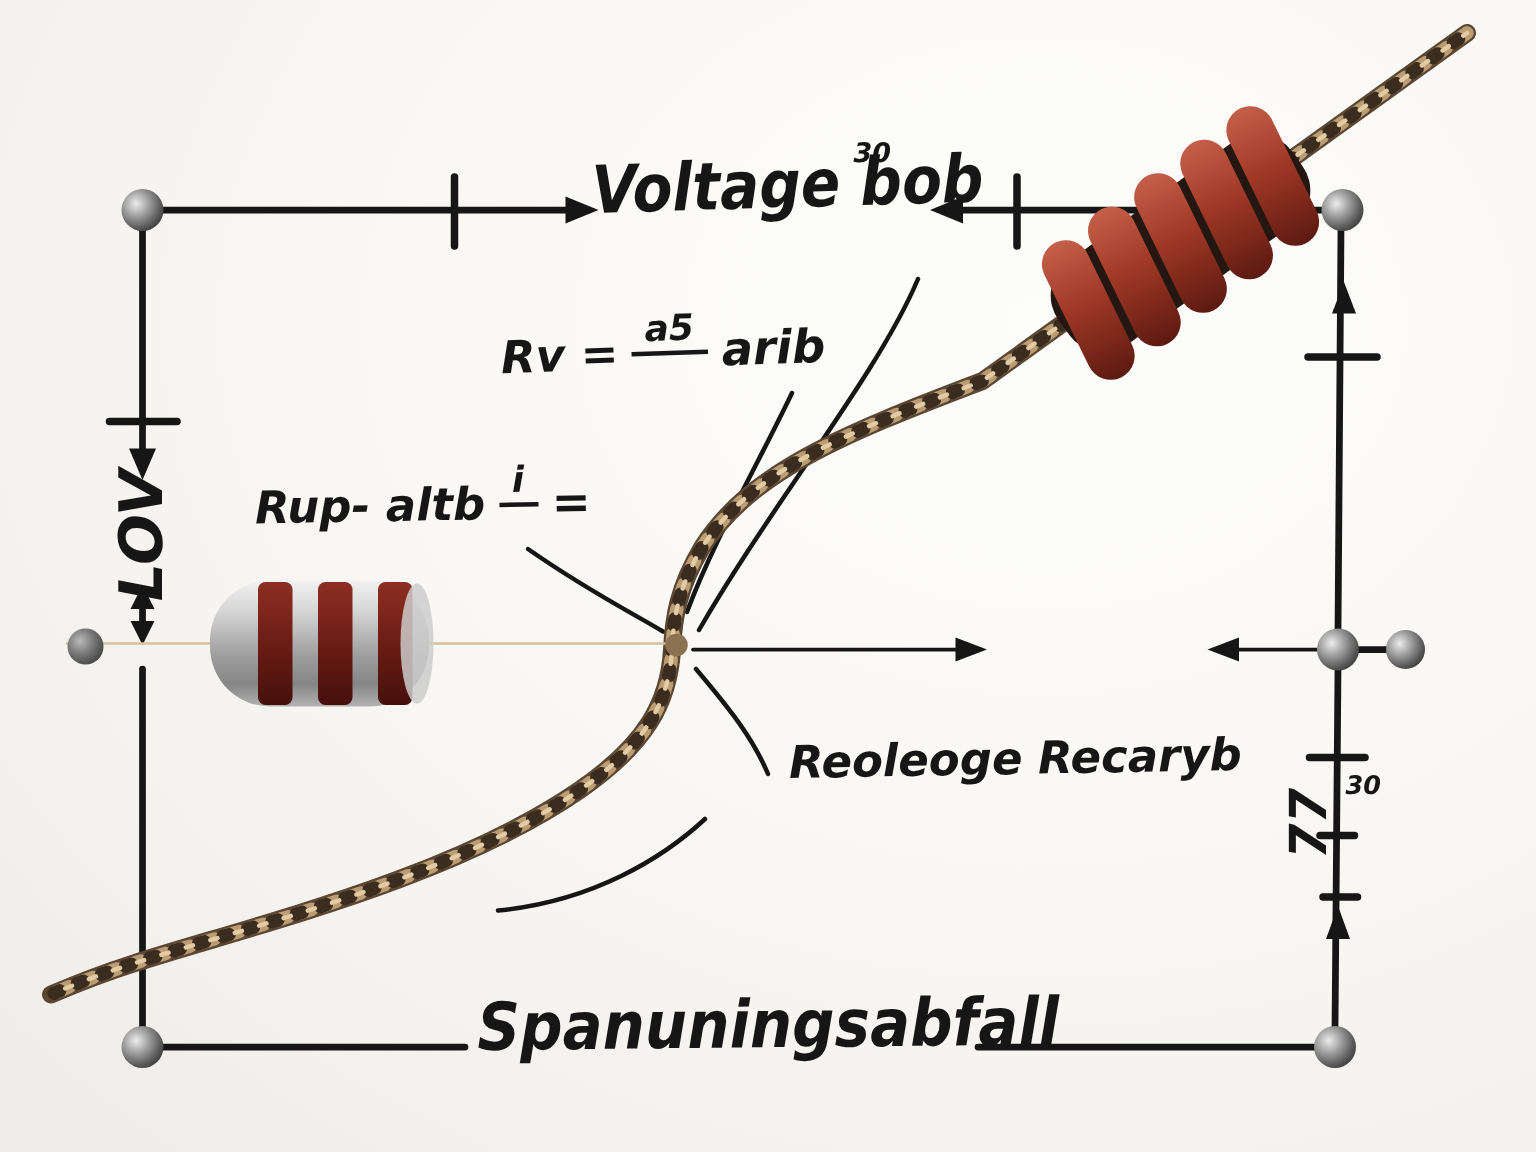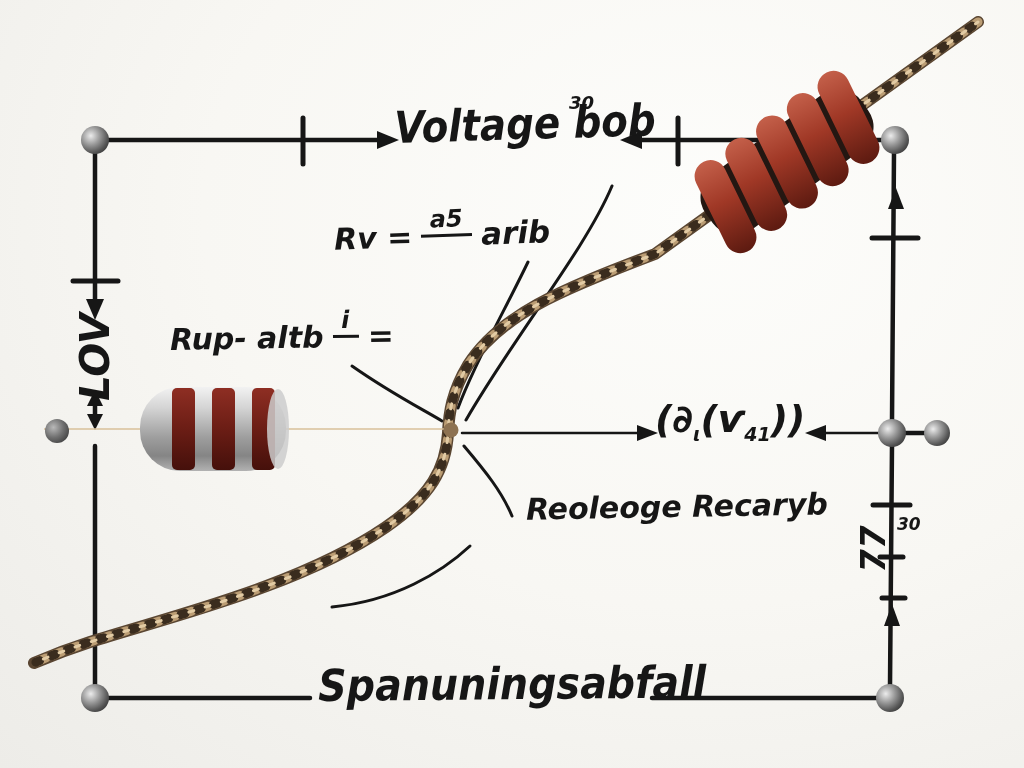--- a/index.html
+++ b/index.html
@@ -191,23 +191,20 @@
 
   <div class="lbl lbl-rup lbl-frac-row">
     <span>Rup- altb</span>
     <span class="frac">
       <span class="num">i</span>
       <span class="den"></span>
     </span>
     <span class="rhs-big">=</span>
   </div>
 
-  <div class="lbl lbl-expr">
-    <span>(∂</span><sub>ι</sub><span>(ѵ</span><sub>41</sub><span>))</span>
-  </div>
 
   <div class="lbl lbl-note">Reoleoge Recaryb</div>
 
   <div class="lbl lbl-bottom">Spanuningsabfall</div>
 
   <div class="lbl lbl-lov rot-box">LOV</div>
 
   <div class="lbl lbl-77 rot-box">77</div>
   <div class="lbl lbl-50">30</div>
 

